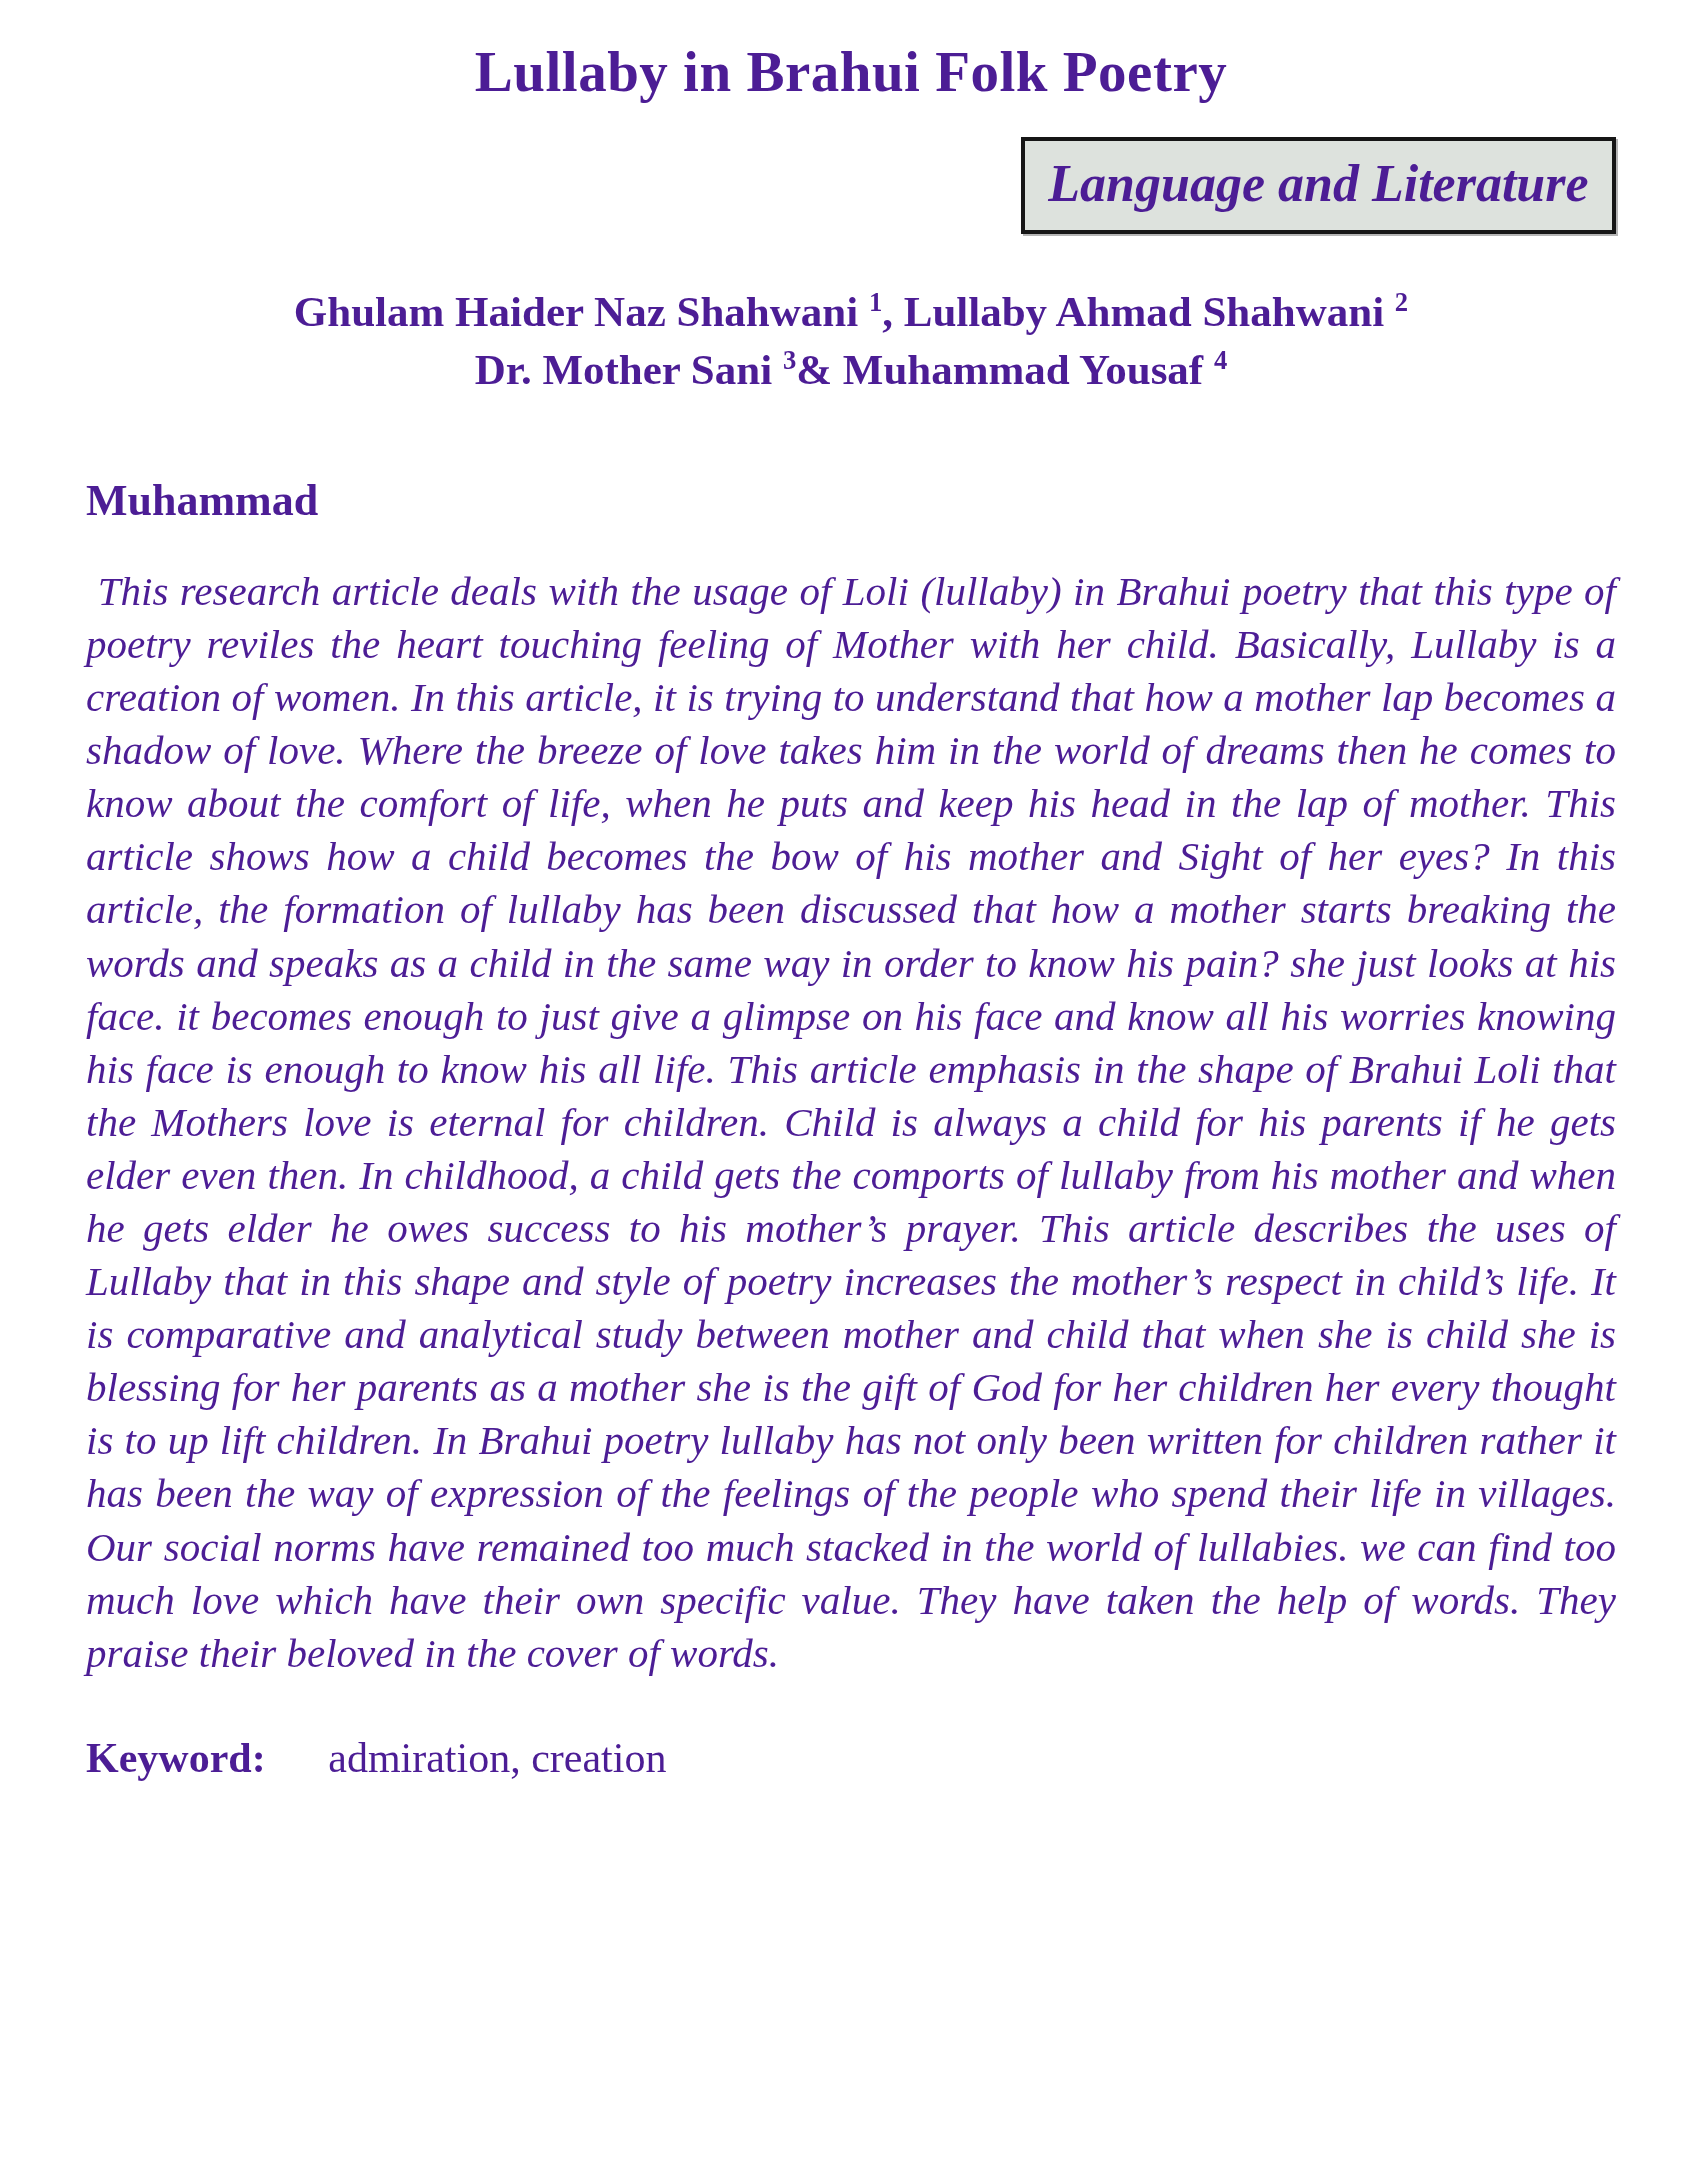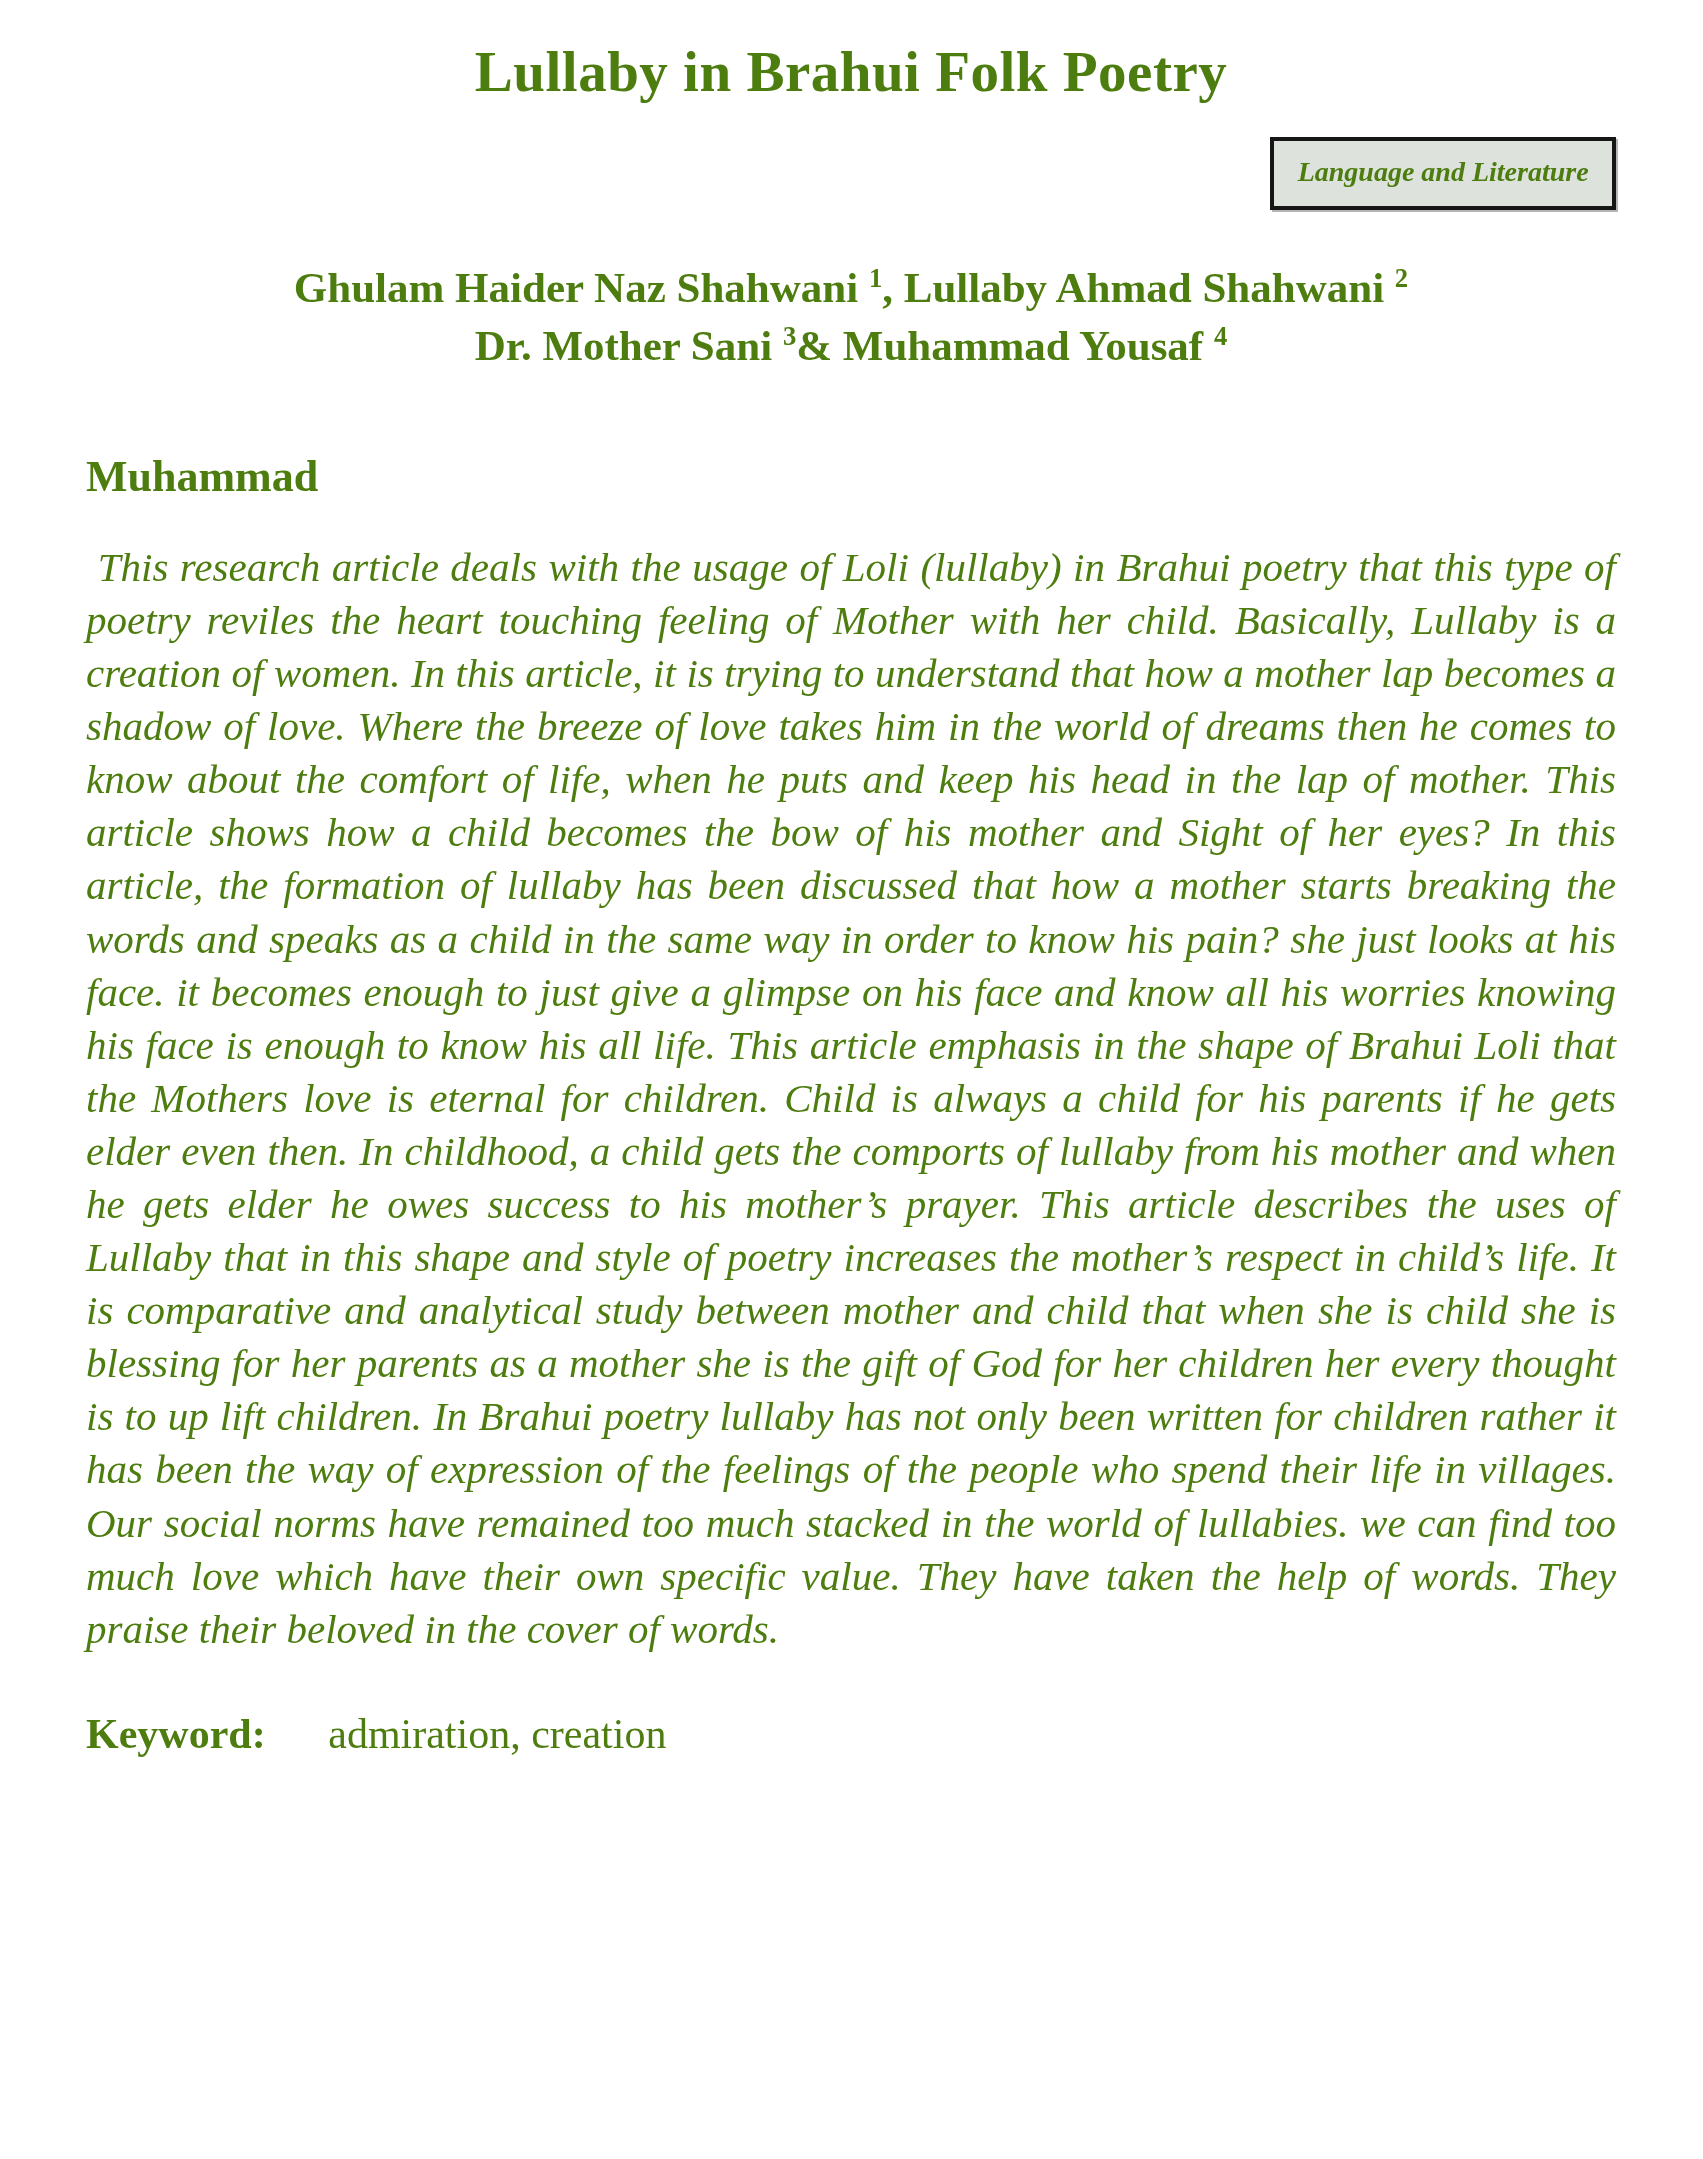--- a/index.html
+++ b/index.html
@@ -7,21 +7,21 @@
     padding: 0;
     background: #ffffff;
   }
   .page {
     position: relative;
     width: 1704px;
     height: 2159px;
     box-sizing: border-box;
     padding: 41px 88px 59px 86px;
     background: #ffffff;
-    color: #4d7c0f;
+    color: #4c1d95;
     font-family: "Liberation Serif", "DejaVu Serif", serif;
     overflow: hidden;
   }
   .article-title {
     margin: 0;
     text-align: center;
     font-size: 57px;
     font-weight: bold;
     letter-spacing: 0.5px;
     line-height: 1.1;
@@ -31,21 +31,21 @@
     margin-top: 33px;
     padding-right: 0px;
   }
   .category-badge {
     display: inline-block;
     background: #dde2dd;
     border: 4.9px solid #161616;
     box-shadow: 2px 2px 0 #b5b5b5;
     font-style: italic;
     font-weight: bold;
-    font-size: 28px;
+    font-size: 52px;
     line-height: 1.0;
     padding: 17.6px 23.4px 19.5px 23.4px;
   }
   .authors {
     margin-top: 49px;
     text-align: center;
     font-weight: bold;
     font-size: 43px;
     line-height: 1.35;
   }

